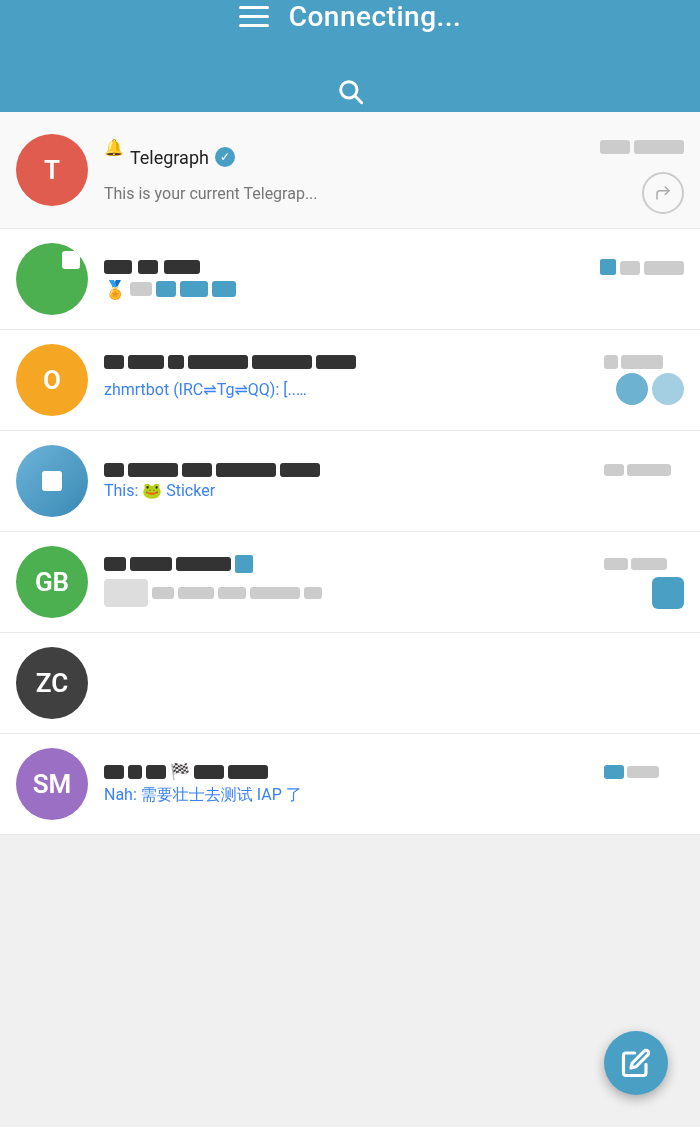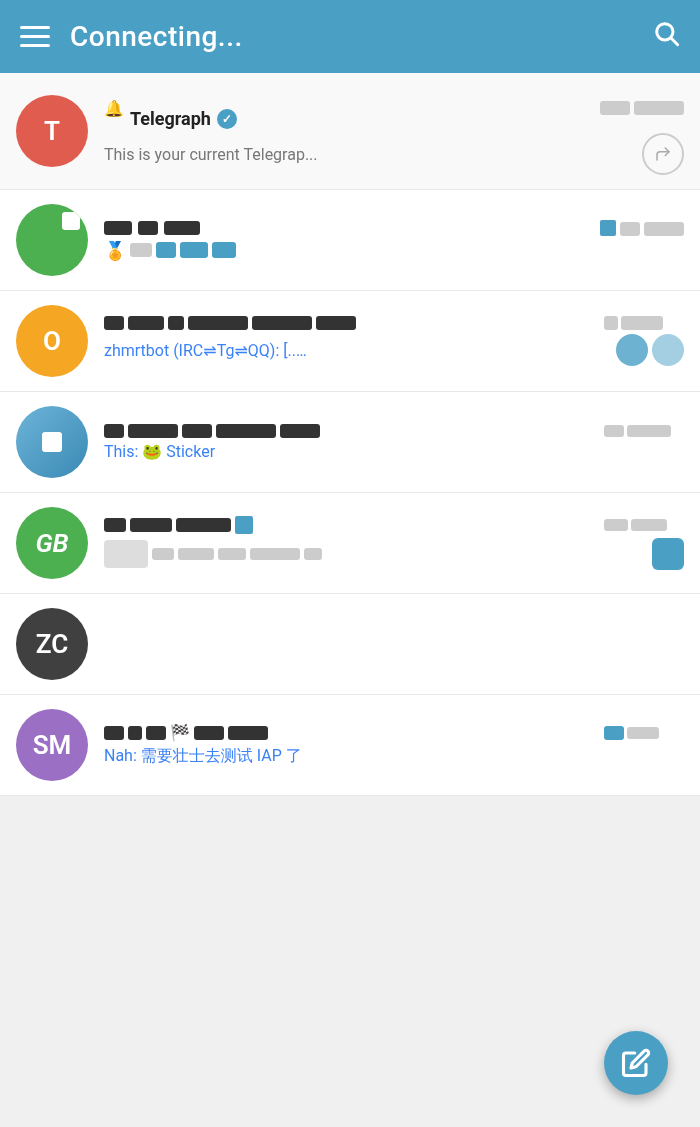--- a/index.html
+++ b/index.html
@@ -7,25 +7,26 @@
       width: 700px;
       min-height: 1127px;
       background: #f0f0f0;
       font-family: 'Roboto', Arial, sans-serif;
       overflow-x: hidden;
     }
 
     
     .topbar {
       background: #4a9fc5;
-      height: 73px;
+      height: 112px;
       display: flex;
       align-items: center;
       padding: 0 20px;
       justify-content: space-between;
+      flex-direction: column;
     }
     .topbar-left {
       display: flex;
       align-items: center;
       gap: 20px;
     }
     .hamburger-icon {
       display: flex;
       flex-direction: column;
       gap: 6px;
@@ -78,42 +79,42 @@
       flex-shrink: 0;
       margin-right: 16px;
       position: relative;
       overflow: hidden;
     }
 
     .avatar-red { background: #e05c4e; }
     .avatar-green { background: #4caf50; }
     .avatar-orange { background: #f5a623; }
     .avatar-blue { background: #4a9fc5; }
-    .avatar-green2 { background: #4caf50; font-style: italic; }
+    .avatar-green2 { background: #4caf50; }
     .avatar-green3 { background: #404040; }
     .avatar-purple { background: #9b6fc4; }
 
     .chat-content {
       flex: 1;
       min-width: 0;
     }
 
     .chat-header {
       display: flex;
       justify-content: space-between;
       align-items: center;
       margin-bottom: 4px;
     }
 
     .chat-name {
       font-size: 18px;
-      font-weight: 700;
+      font-weight: 400;
       color: #222;
       display: flex;
-      align-items: center;
+      align-items: flex-start;
       gap: 6px;
       margin-top: 21px;
     }
 
     .chat-preview {
       font-size: 16px;
       color: #777;
       white-space: nowrap;
       overflow: hidden;
       text-overflow: ellipsis;

